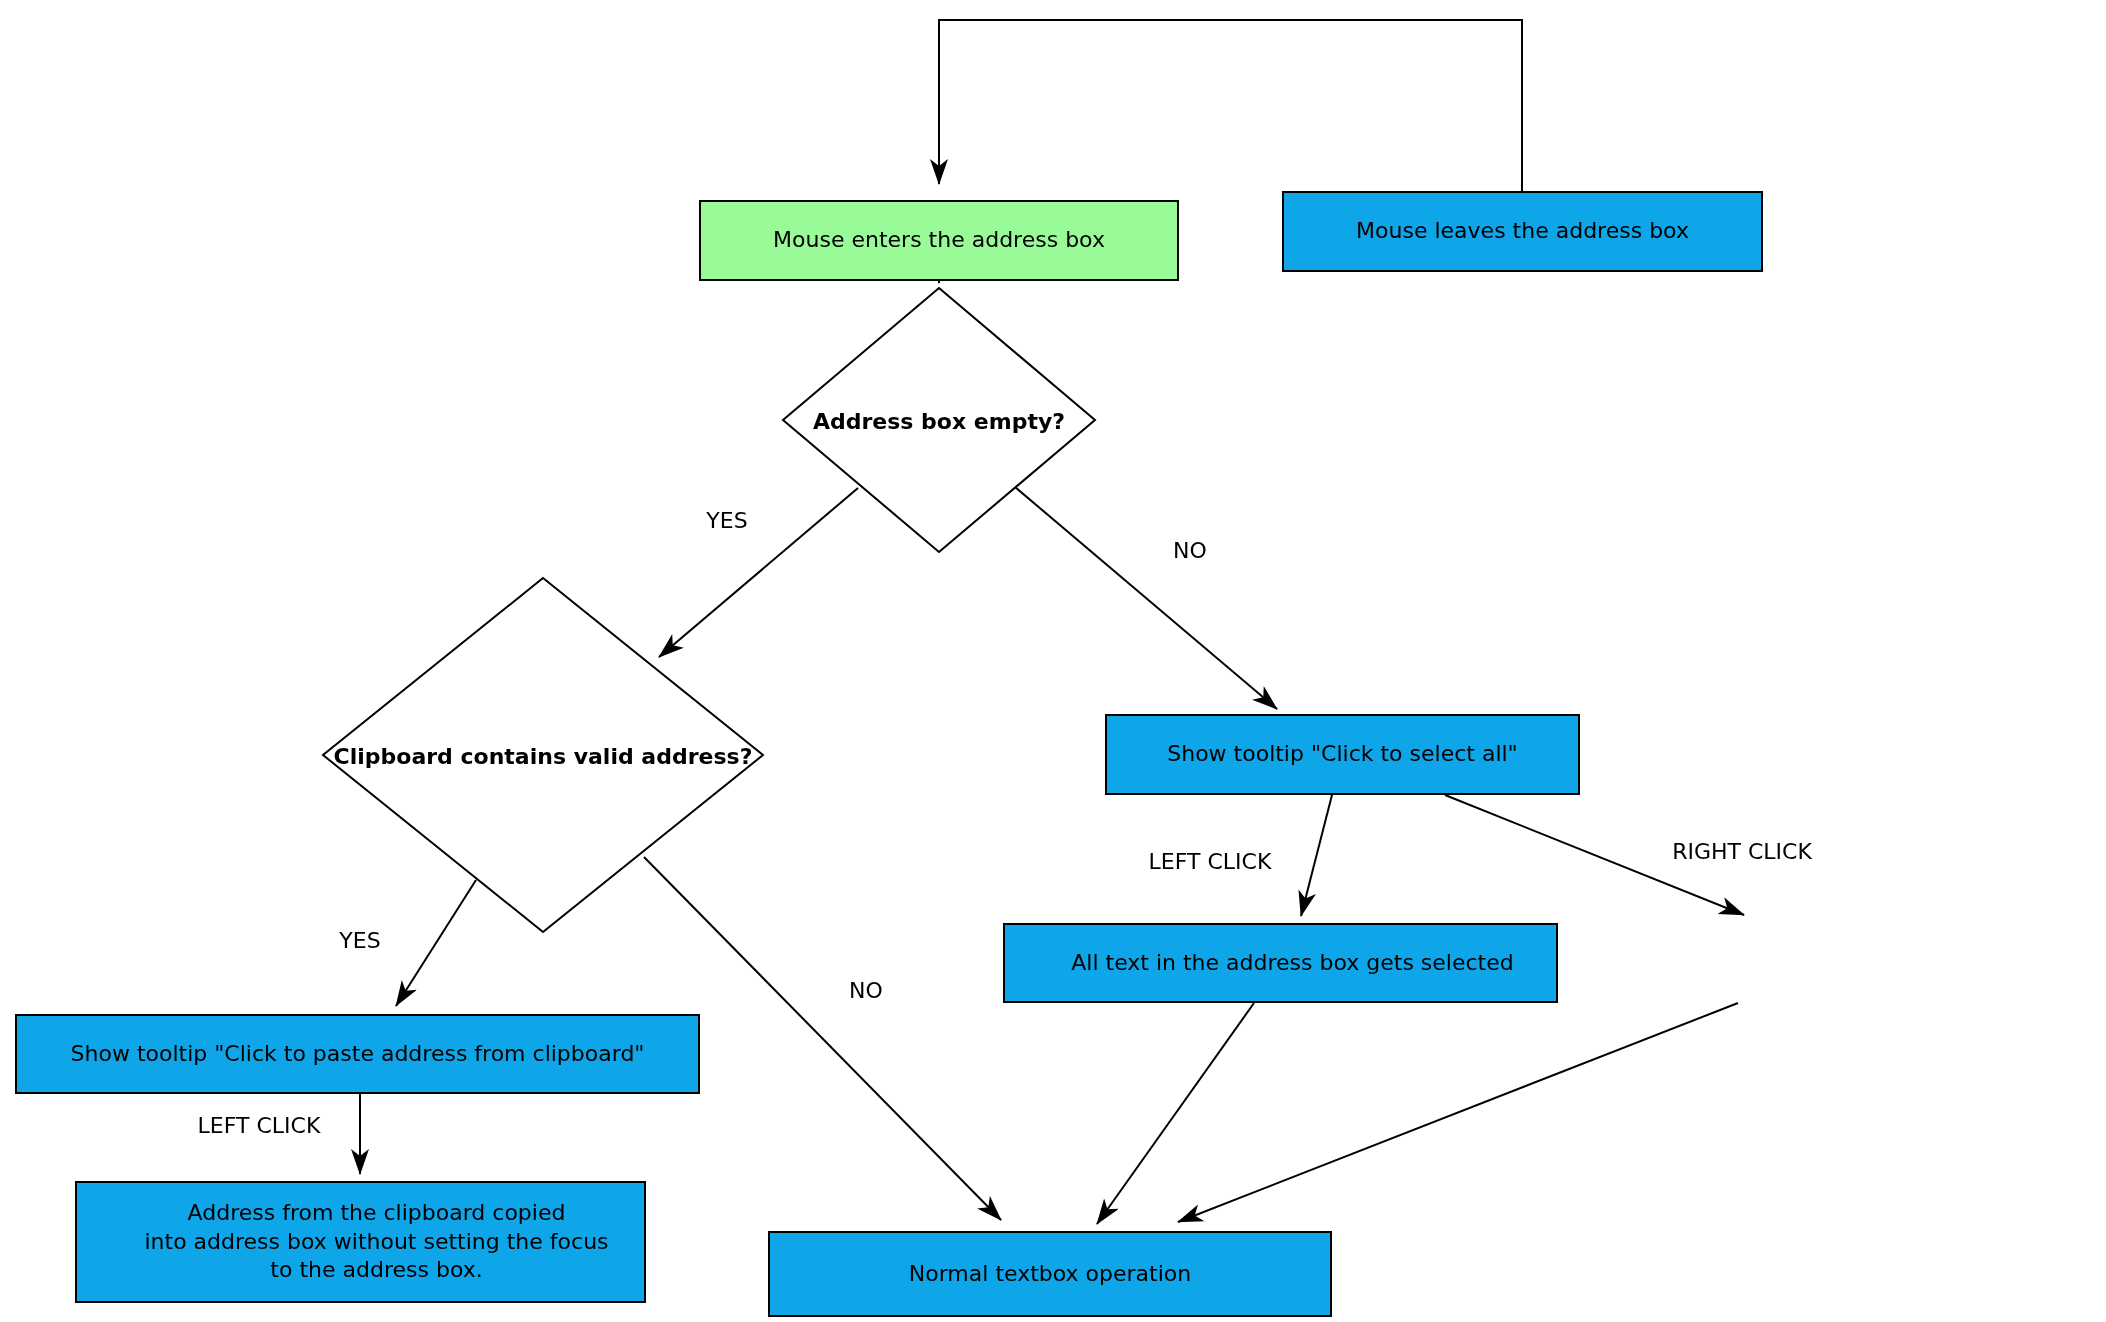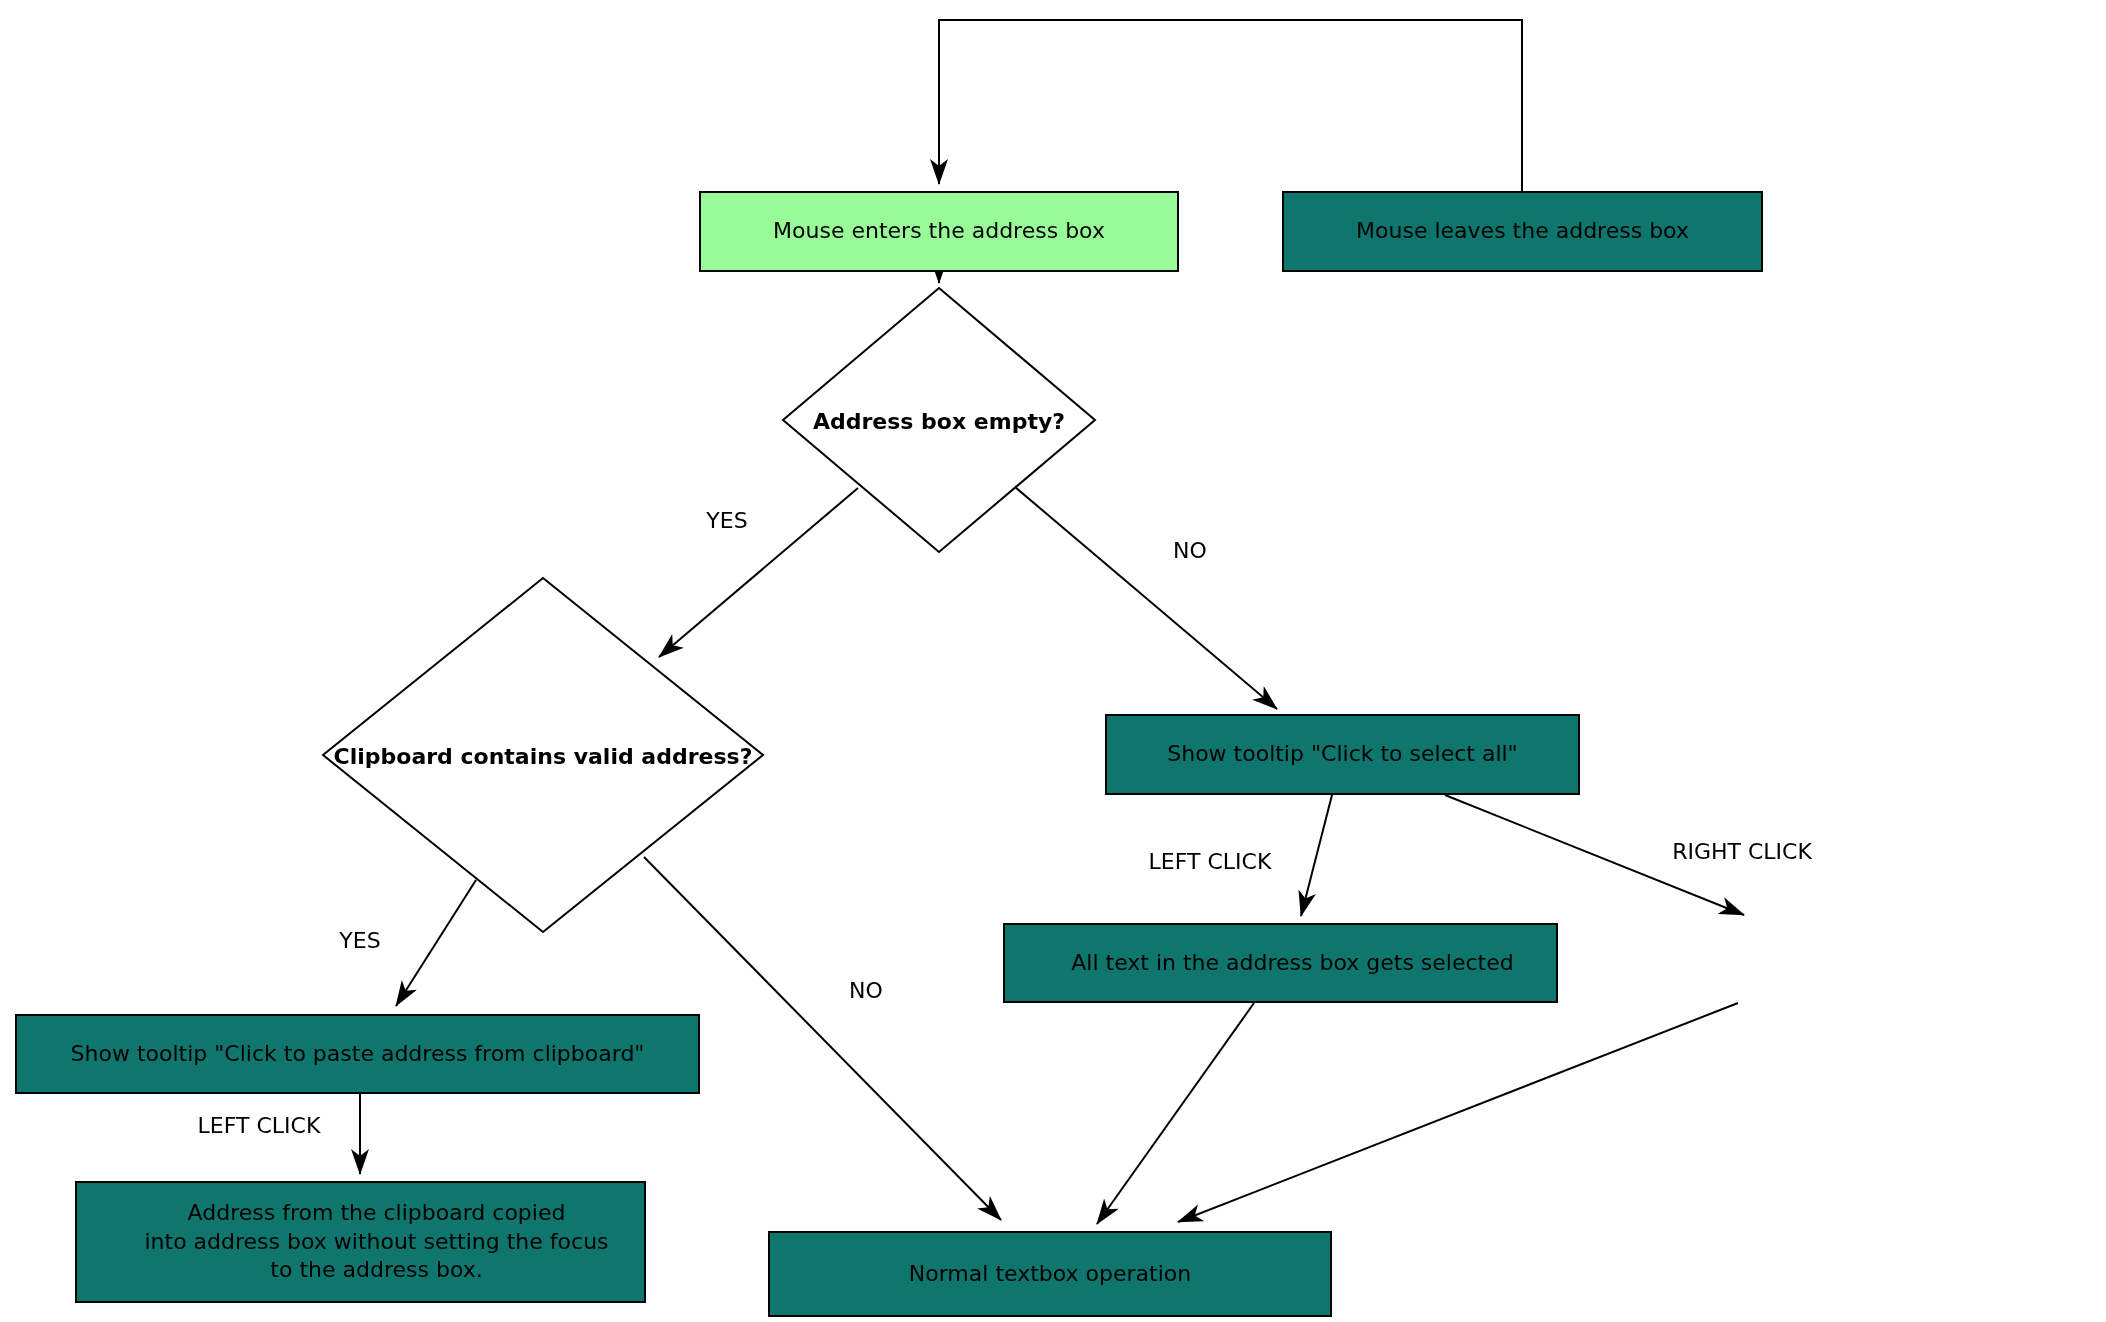--- a/index.html
+++ b/index.html
@@ -18,21 +18,21 @@
   #wires {
     position: absolute;
     left: 0; top: 0;
     width: 2106px;
     height: 1322px;
   }
   .node {
     position: absolute;
     box-sizing: border-box;
     border: 2px solid #000000;
-    background: #0f766e;
+    background: #0ea5e9;
     display: flex;
     align-items: center;
     justify-content: center;
     text-align: center;
     font-size: 22px;
     line-height: 1.3;
     white-space: pre-line;
   }
   .dlabel {
     position: absolute;
@@ -90,21 +90,21 @@
 
     <path class="wire" d="M1332,795 L1301,916" marker-end="url(#arrow)"></path>
 
     <path class="wire" d="M1445,795 L1744,915" marker-end="url(#arrow)"></path>
 
     <path class="wire" d="M1254,1003 L1097,1224" marker-end="url(#arrow)"></path>
 
     <path class="wire" d="M1738,1003 L1178,1222" marker-end="url(#arrow)"></path>
   </svg>
 
-  <div class="node" style="left: 699px; top: 191px; width: 480px; height: 81px; background: rgb(152, 251, 152); justify-content: center;">
+  <div class="node" style="left: 699px; top: 200px; width: 480px; height: 81px; background: rgb(152, 251, 152); justify-content: center;">
     <span>Mouse enters the address box</span>
   </div>
 
   <div class="node" style="left:1282px; top:191px; width:481px; height:81px;">
     <span>Mouse leaves the address box</span>
   </div>
 
   <div class="node" style="left:1105px; top:714px; width:475px; height:81px;">
     <span>Show tooltip "Click to select all"</span>
   </div>

